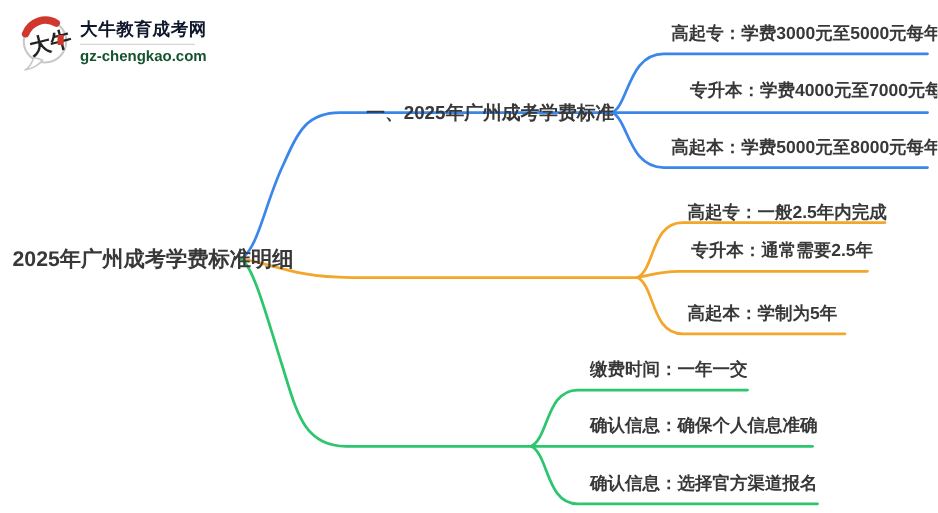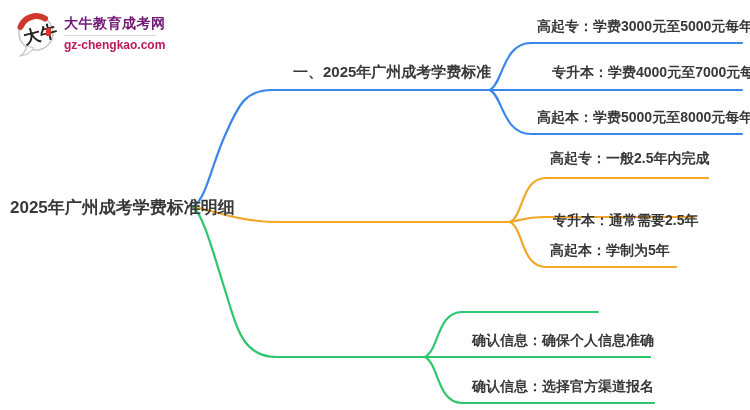--- a/index.html
+++ b/index.html
@@ -7,39 +7,39 @@
     position:relative;width:750px;height:410px;background:#ffffff;overflow:hidden;
     font-family:"Liberation Sans","DejaVu Sans",sans-serif;
   }
   svg.lines{position:absolute;left:0;top:0;width:750px;height:410px;z-index:1;}
   svg.lines path{fill:none;stroke-width:2.2;stroke-linecap:round;}
   .node{
     position:absolute;z-index:2;white-space:nowrap;color:#383838;
     font-weight:600;line-height:20px;height:20px;
   }
   .root-node{font-size:17px;}
-  .branch-label{font-size:15px;}
+  .branch-label{font-size:15px;margin-top:19px;}
   .leaf{font-size:14px;}
   
   .logo{position:absolute;left:14px;top:11px;display:flex;align-items:flex-start;z-index:3;}
   .logo-mark{width:44px;height:48px;}
   .logo-text{margin-left:6px;padding-top:3px;}
   .logo-title{font-size:14px;font-weight:bold;letter-spacing:0.5px;line-height:19px;}
   .logo-divider{height:1px;background:#d5d5d5;margin:2px 0 2px 0;width:92px;}
   .logo-domain{font-size:12px;font-weight:bold;line-height:14px;}
   
   .pos-root{left:10px;top:198px;}
   .pos-b1{left:293px;top:62px;}
   .pos-b2{left:293px;top:193px;}
   .pos-b3{left:293px;top:328px;}
   .pos-b1c0{left:537px;top:16px;}
   .pos-b1c1{left:552px;top:62px;}
   .pos-b1c2{left:537px;top:107px;}
-  .pos-b2c0{left:550px;top:148px;text-align:right;}
-  .pos-b2c1{left:553px;top:190px;margin-top:20px;}
+  .pos-b2c0{left:550px;top:159px;text-align:right;}
+  .pos-b2c1{left:553px;top:190px;}
   .pos-b2c2{left:550px;top:240px;text-align:center;}
   .pos-b3c0{left:472px;top:285px;}
   .pos-b3c1{left:472px;top:330px;}
   .pos-b3c2{left:472px;top:376px;}
 </style>
 </head>
 <body>
 
 <div class="canvas">
 
@@ -63,34 +63,35 @@
 
   <div class="logo">
     <svg class="logo-mark" viewBox="0 0 44 48" aria-hidden="true">
       <circle cx="22" cy="22" r="17" fill="#ffffff" stroke="#c8c8c8" stroke-width="1.6"></circle>
       <path d="M13,35 C11,41 8,44 6,45 C13,44 18,40 20,37 Z" fill="#ffffff" stroke="#c8c8c8" stroke-width="1.3" stroke-linejoin="round"></path>
       <path d="M6.5,16 A17,17 0 0 1 31,7.5" fill="none" stroke-width="6" stroke-linecap="round" style="stroke: rgb(208, 56, 46);"></path>
       <text x="9" y="30" font-size="17" font-weight="bold" fill="#222222" font-family="'Liberation Serif','DejaVu Serif',serif" transform="rotate(-14 22 22)">大牛</text>
       <rect x="32" y="17" width="5" height="8" rx="1" style="fill: rgb(208, 56, 46);"></rect>
     </svg>
     <div class="logo-text">
-      <div class="logo-title" style="color: #701a75;">大牛教育成考网</div>
+      <div class="logo-title" style="color: #0f172a;">大牛教育成考网</div>
       <div class="logo-divider"></div>
-      <div class="logo-domain" style="color: #be185d;">gz-chengkao.com</div>
+      <div class="logo-domain" style="color: #14532d;">gz-chengkao.com</div>
     </div>
   </div>
 
   <div class="node root-node pos-root">2025年广州成考学费标准明细</div>
 
   <div class="node branch-label pos-b1">一、2025年广州成考学费标准</div>
 
   <div class="node leaf pos-b1c0">高起专：学费3000元至5000元每年</div>
   <div class="node leaf pos-b1c1">专升本：学费4000元至7000元每年</div>
   <div class="node leaf pos-b1c2">高起本：学费5000元至8000元每年</div>
 
   <div class="node leaf pos-b2c0">高起专：一般2.5年内完成</div>
   <div class="node leaf pos-b2c1">专升本：通常需要2.5年</div>
   <div class="node leaf pos-b2c2">高起本：学制为5年</div>
 
+  <div class="node leaf pos-b3c0">缴费时间：一年一交</div>
   <div class="node leaf pos-b3c1">确认信息：确保个人信息准确</div>
   <div class="node leaf pos-b3c2">确认信息：选择官方渠道报名</div>
 
 </div>
 
 </body></html>

